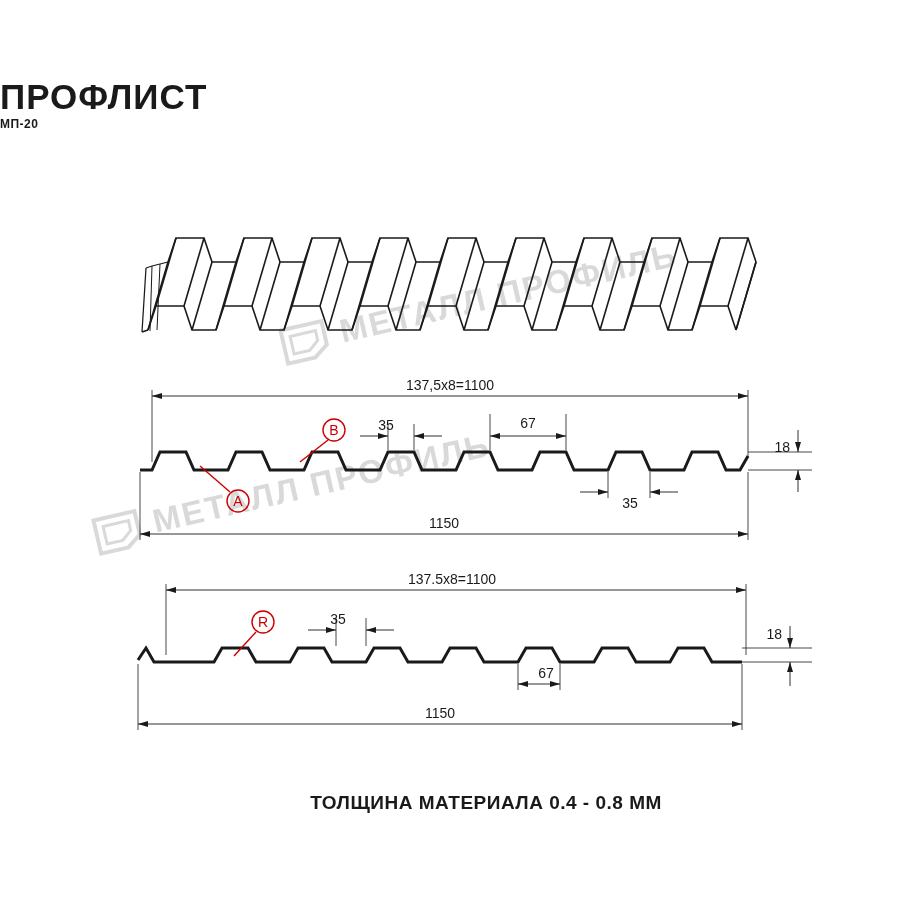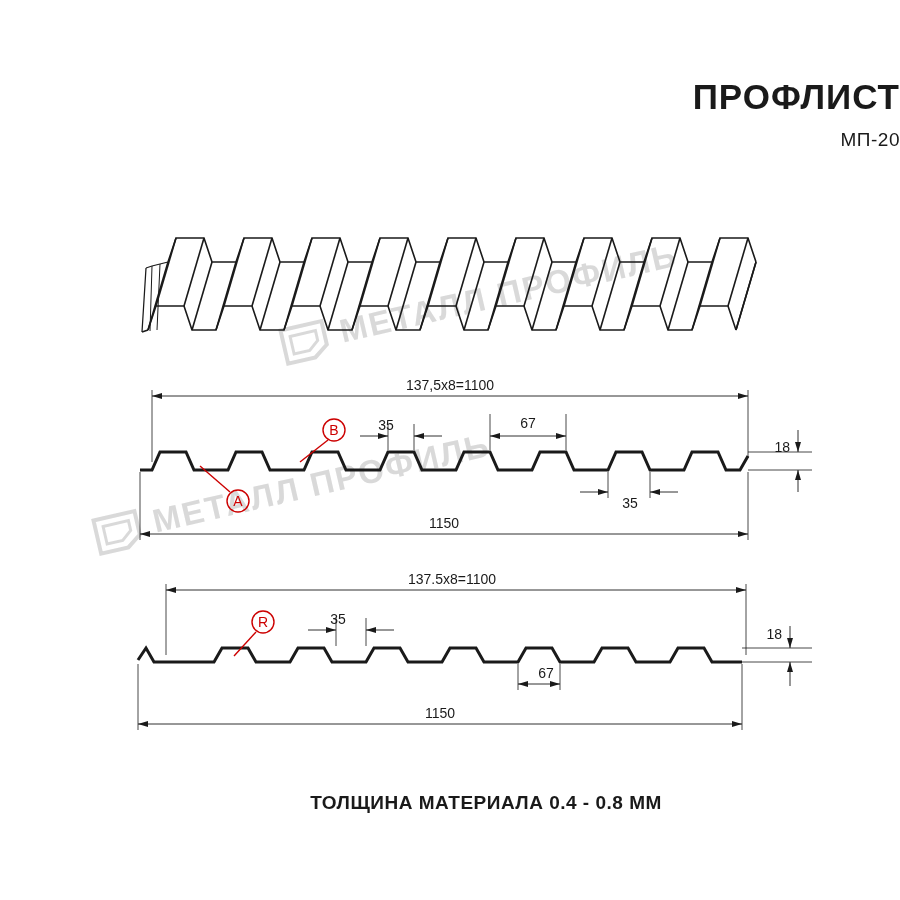--- a/index.html
+++ b/index.html
@@ -16,34 +16,33 @@
     width: 900px;
     height: 900px;
     overflow: hidden;
     background: #ffffff;
   }
   .title-block {
     position: absolute;
     top: 78px;
     left: 0;
     width: 900px;
-    text-align: right;
+    text-align: left;
   }
   .title-main {
     font-size: 35px;
     font-weight: bold;
     letter-spacing: 1px;
     color: #1a1a1a;
     line-height: 1.1;
   }
   .title-sub {
-    font-size: 19px;
-    font-weight: normal;
+    font-size: 12px;
+    font-weight: bold;
     color: #1a1a1a;
-    margin-top: 12px;
     letter-spacing: 0.5px;
   }
   .footer-note {
     position: absolute;
     top: 792px;
     left: 0;
     width: 900px;
     text-align: center;
     font-size: 19px;
     font-weight: bold;

